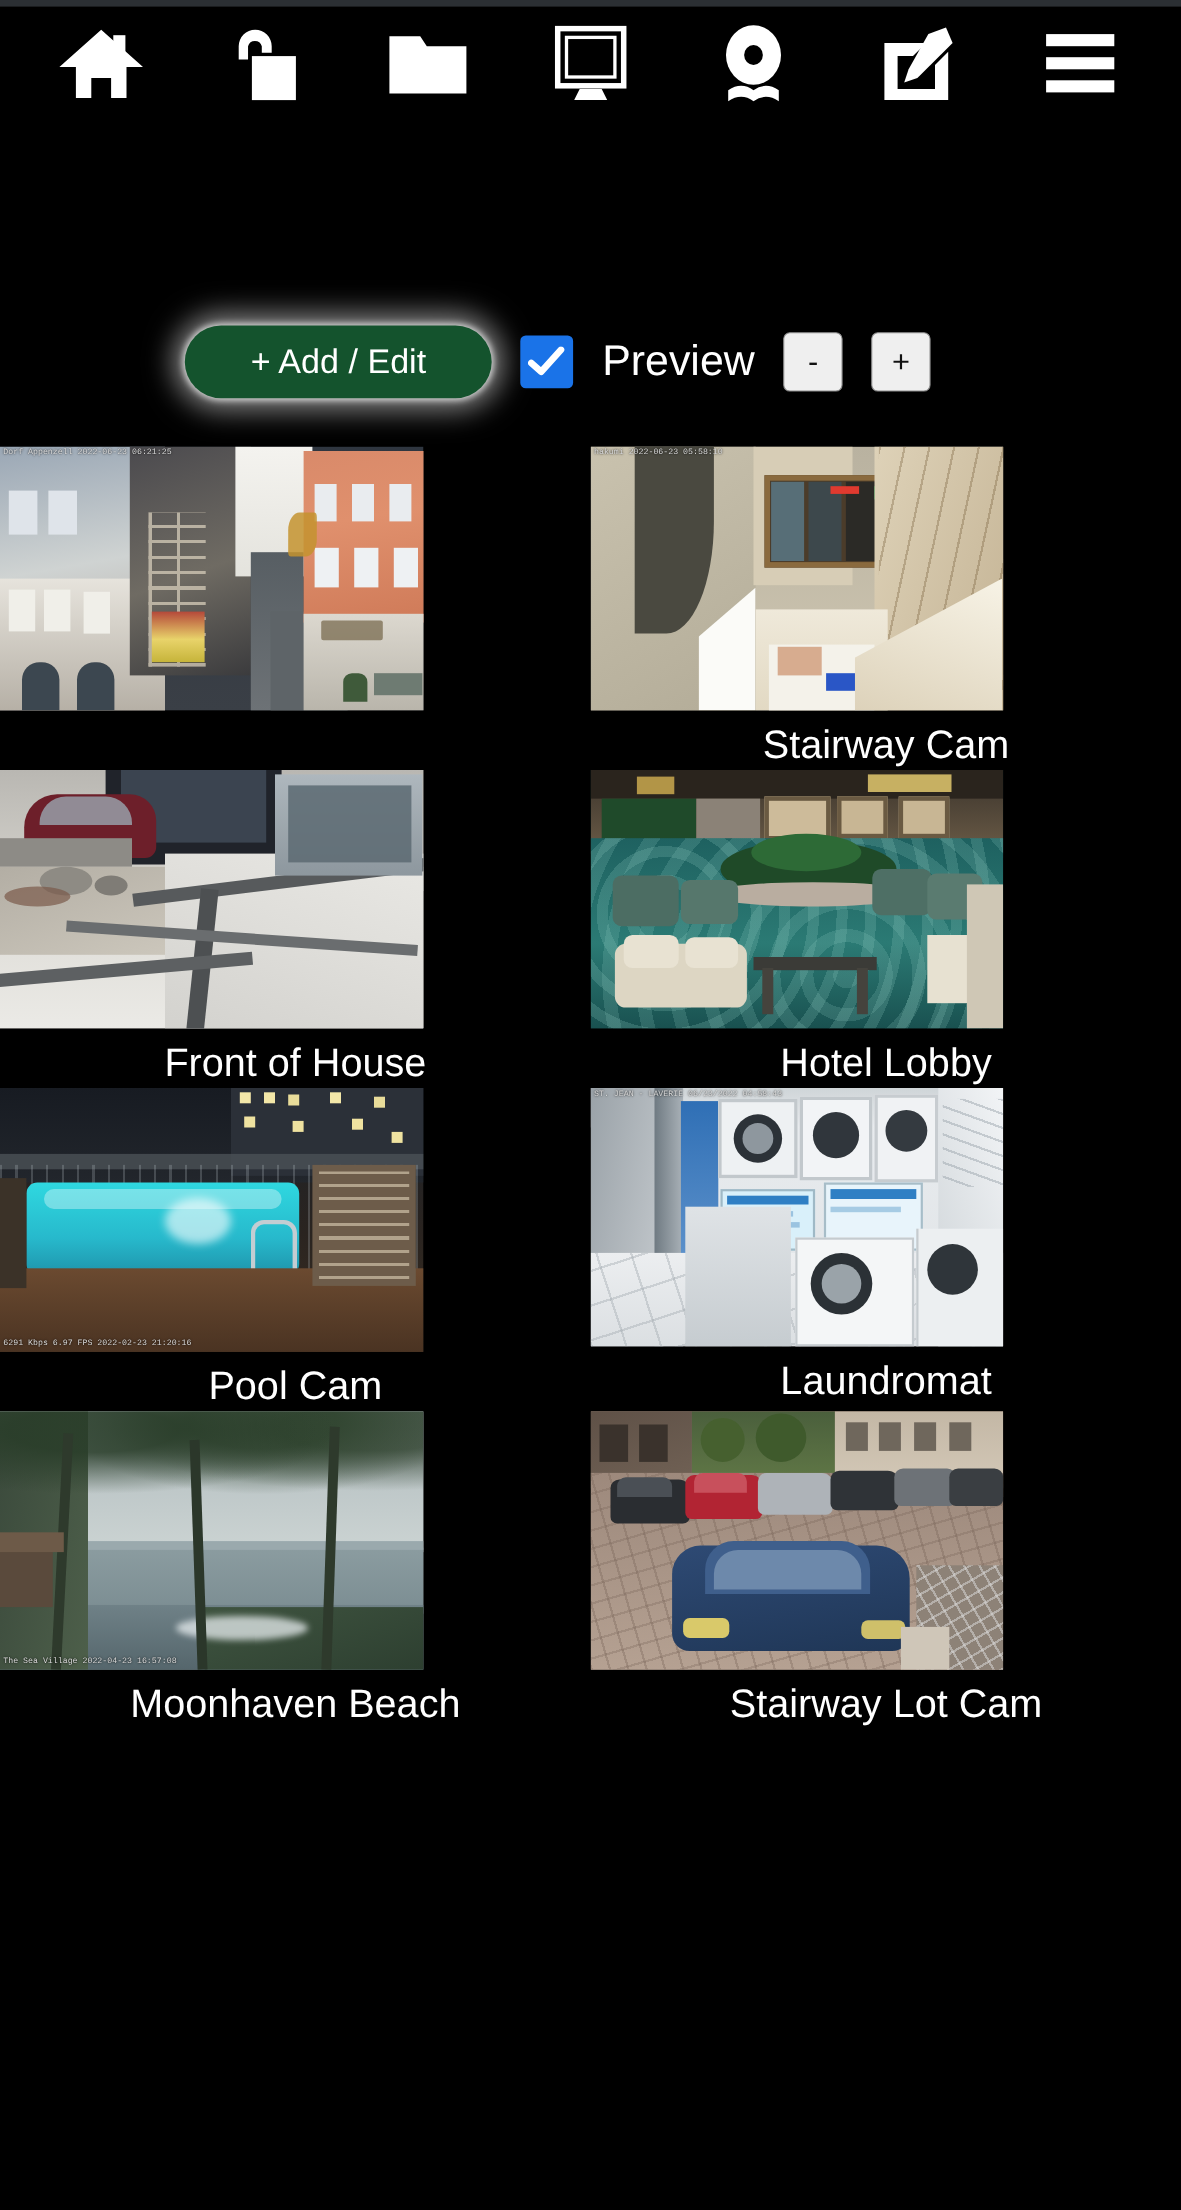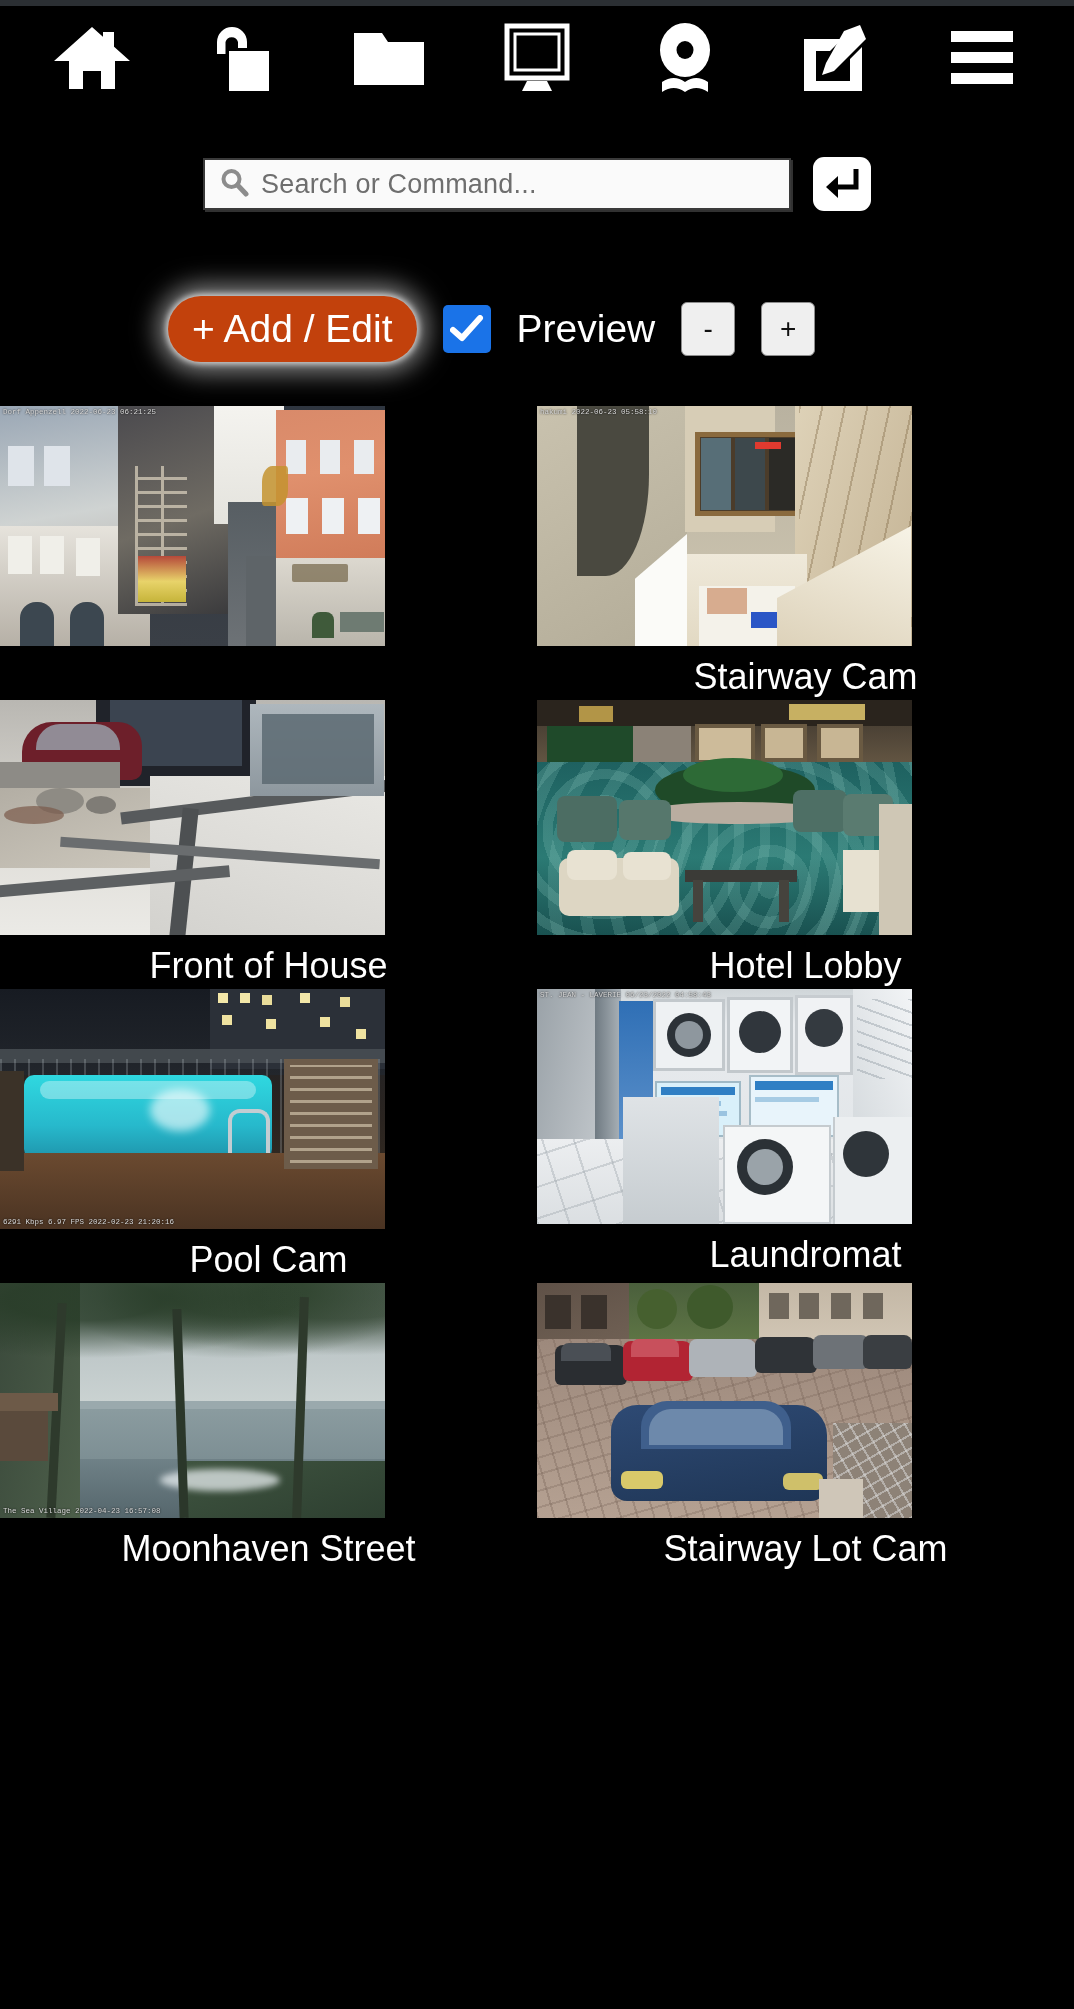--- a/index.html
+++ b/index.html
@@ -37,22 +37,22 @@
     width:58px; height:54px; background:#fff; border-radius:11px;
     display:flex; align-items:center; justify-content:center;
   }
 
   
   .controls {
     position:absolute; top:288px; left:0; width:1074px; height:82px;
     display:flex; align-items:center; gap:26px; padding-left:168px;
   }
   .addedit {
-    height:66px; padding:0 24px; border-radius:40px; background:#c2410c;
-    color:#fff; font-size:39px; display:flex; align-items:center; justify-content:center;
+    height:66px; padding:0 60px; border-radius:40px; background:#14532d;
+    color:#fff; font-size:31px; display:flex; align-items:center; justify-content:center;
     white-space:nowrap;
     box-shadow: 0 0 26px 10px rgba(255,255,255,.55), 0 0 6px 2px rgba(255,255,255,.7);
   }
   .chk {
     width:48px; height:48px; border-radius:5px; background:#1a73e8;
     display:flex; align-items:center; justify-content:center; flex:0 0 auto;
   }
   .preview-label { color:#fff; font-size:39px; white-space:nowrap; }
   .stepbtn {
     width:54px; height:54px; background:#efefef; border:1px solid #8d8d8d; border-radius:6px;
@@ -141,39 +141,20 @@
 
     <div class="tb-icon">
       <svg width="66" height="58" viewBox="0 0 66 58">
         <rect x="2" y="2" width="62" height="11" fill="#fff"></rect>
         <rect x="2" y="23" width="62" height="11" fill="#fff"></rect>
         <rect x="2" y="44" width="62" height="11" fill="#fff"></rect>
       </svg>
     </div>
   </div>
 
-  <div class="searchrow">
-    <div class="searchbox">
-      <span>
-        <svg width="30" height="30" viewBox="0 0 30 30">
-          <circle cx="12.5" cy="12" r="8" fill="none" stroke="#8c8c8c" stroke-width="4"></circle>
-          <line x1="18.5" y1="18" x2="27" y2="27" stroke="#8c8c8c" stroke-width="5" stroke-linecap="round"></line>
-        </svg>
-      </span>
-      <span class="search-ph">Search or Command...</span>
-    </div>
-    <div class="enterkey">
-      <span>
-        <svg width="40" height="38" viewBox="0 0 40 38">
-          <path d="M34 6 L34 24 L13 24" fill="none" stroke="#000" stroke-width="5" stroke-linejoin="miter"></path>
-          <polygon points="16,13 16,35 4,24" fill="#000"></polygon>
-        </svg>
-      </span>
-    </div>
-  </div>
 
   <div class="controls">
     <div class="addedit">+ Add / Edit</div>
 
     <div class="chk">
       <svg width="34" height="28" viewBox="0 0 34 28">
         <polyline points="3,15 12,23 30,3" fill="none" stroke="#fff" stroke-width="6" stroke-linecap="round" stroke-linejoin="round"></polyline>
       </svg>
     </div>
     <div class="preview-label">Preview</div>
@@ -393,21 +374,21 @@
           <div class="lay" style="left:0;top:0;width:80px;height:235px;background:linear-gradient(100deg,#3b4a3c,#4d5f4a);"></div>
           <div class="lay" style="left:0;top:0;width:385px;height:96px;background:radial-gradient(ellipse at 22% 18%,rgba(40,60,40,.85) 0 18%,transparent 52%),radial-gradient(ellipse at 62% 10%,rgba(45,66,44,.8) 0 20%,transparent 54%),radial-gradient(ellipse at 88% 16%,rgba(40,58,38,.75) 0 18%,transparent 50%);"></div>
           <div class="lay" style="left:52px;top:20px;width:9px;height:215px;background:#2e3a2c;transform:rotate(3deg);"></div>
           <div class="lay" style="left:176px;top:26px;width:9px;height:209px;background:#2b372a;transform:rotate(-2deg);"></div>
           <div class="lay" style="left:296px;top:14px;width:9px;height:221px;background:#2e3a2c;transform:rotate(2deg);"></div>
           <div class="lay" style="left:0;top:120px;width:48px;height:58px;background:#5a4a3c;"></div>
           <div class="lay" style="left:0;top:110px;width:58px;height:18px;background:#6d5a48;"></div>
           <div class="stamp bottom">The Sea Village 2022-04-23 16:57:08</div>
         </div>
       </div>
-      <div class="camlabel">Moonhaven Street</div>
+      <div class="camlabel">Moonhaven Beach</div>
     </div>
 
     <div class="cell">
       <div class="thumbwrap">
         <div class="thumb" style="width:375px;height:235px;">
           <div class="scene" style="background:linear-gradient(180deg,#9a857a,#b09a8c);"></div>
           <div class="lay" style="left:0;top:0;width:375px;height:70px;background:linear-gradient(180deg,#7c6a5c,#8e7b6b);"></div>
           <div class="lay" style="left:0;top:0;width:92px;height:120px;background:linear-gradient(160deg,#5f5147,#7a6a5c);"></div>
           <div class="lay" style="left:8px;top:12px;width:26px;height:34px;background:#3a322c;"></div>
           <div class="lay" style="left:44px;top:12px;width:26px;height:34px;background:#3a322c;"></div>

